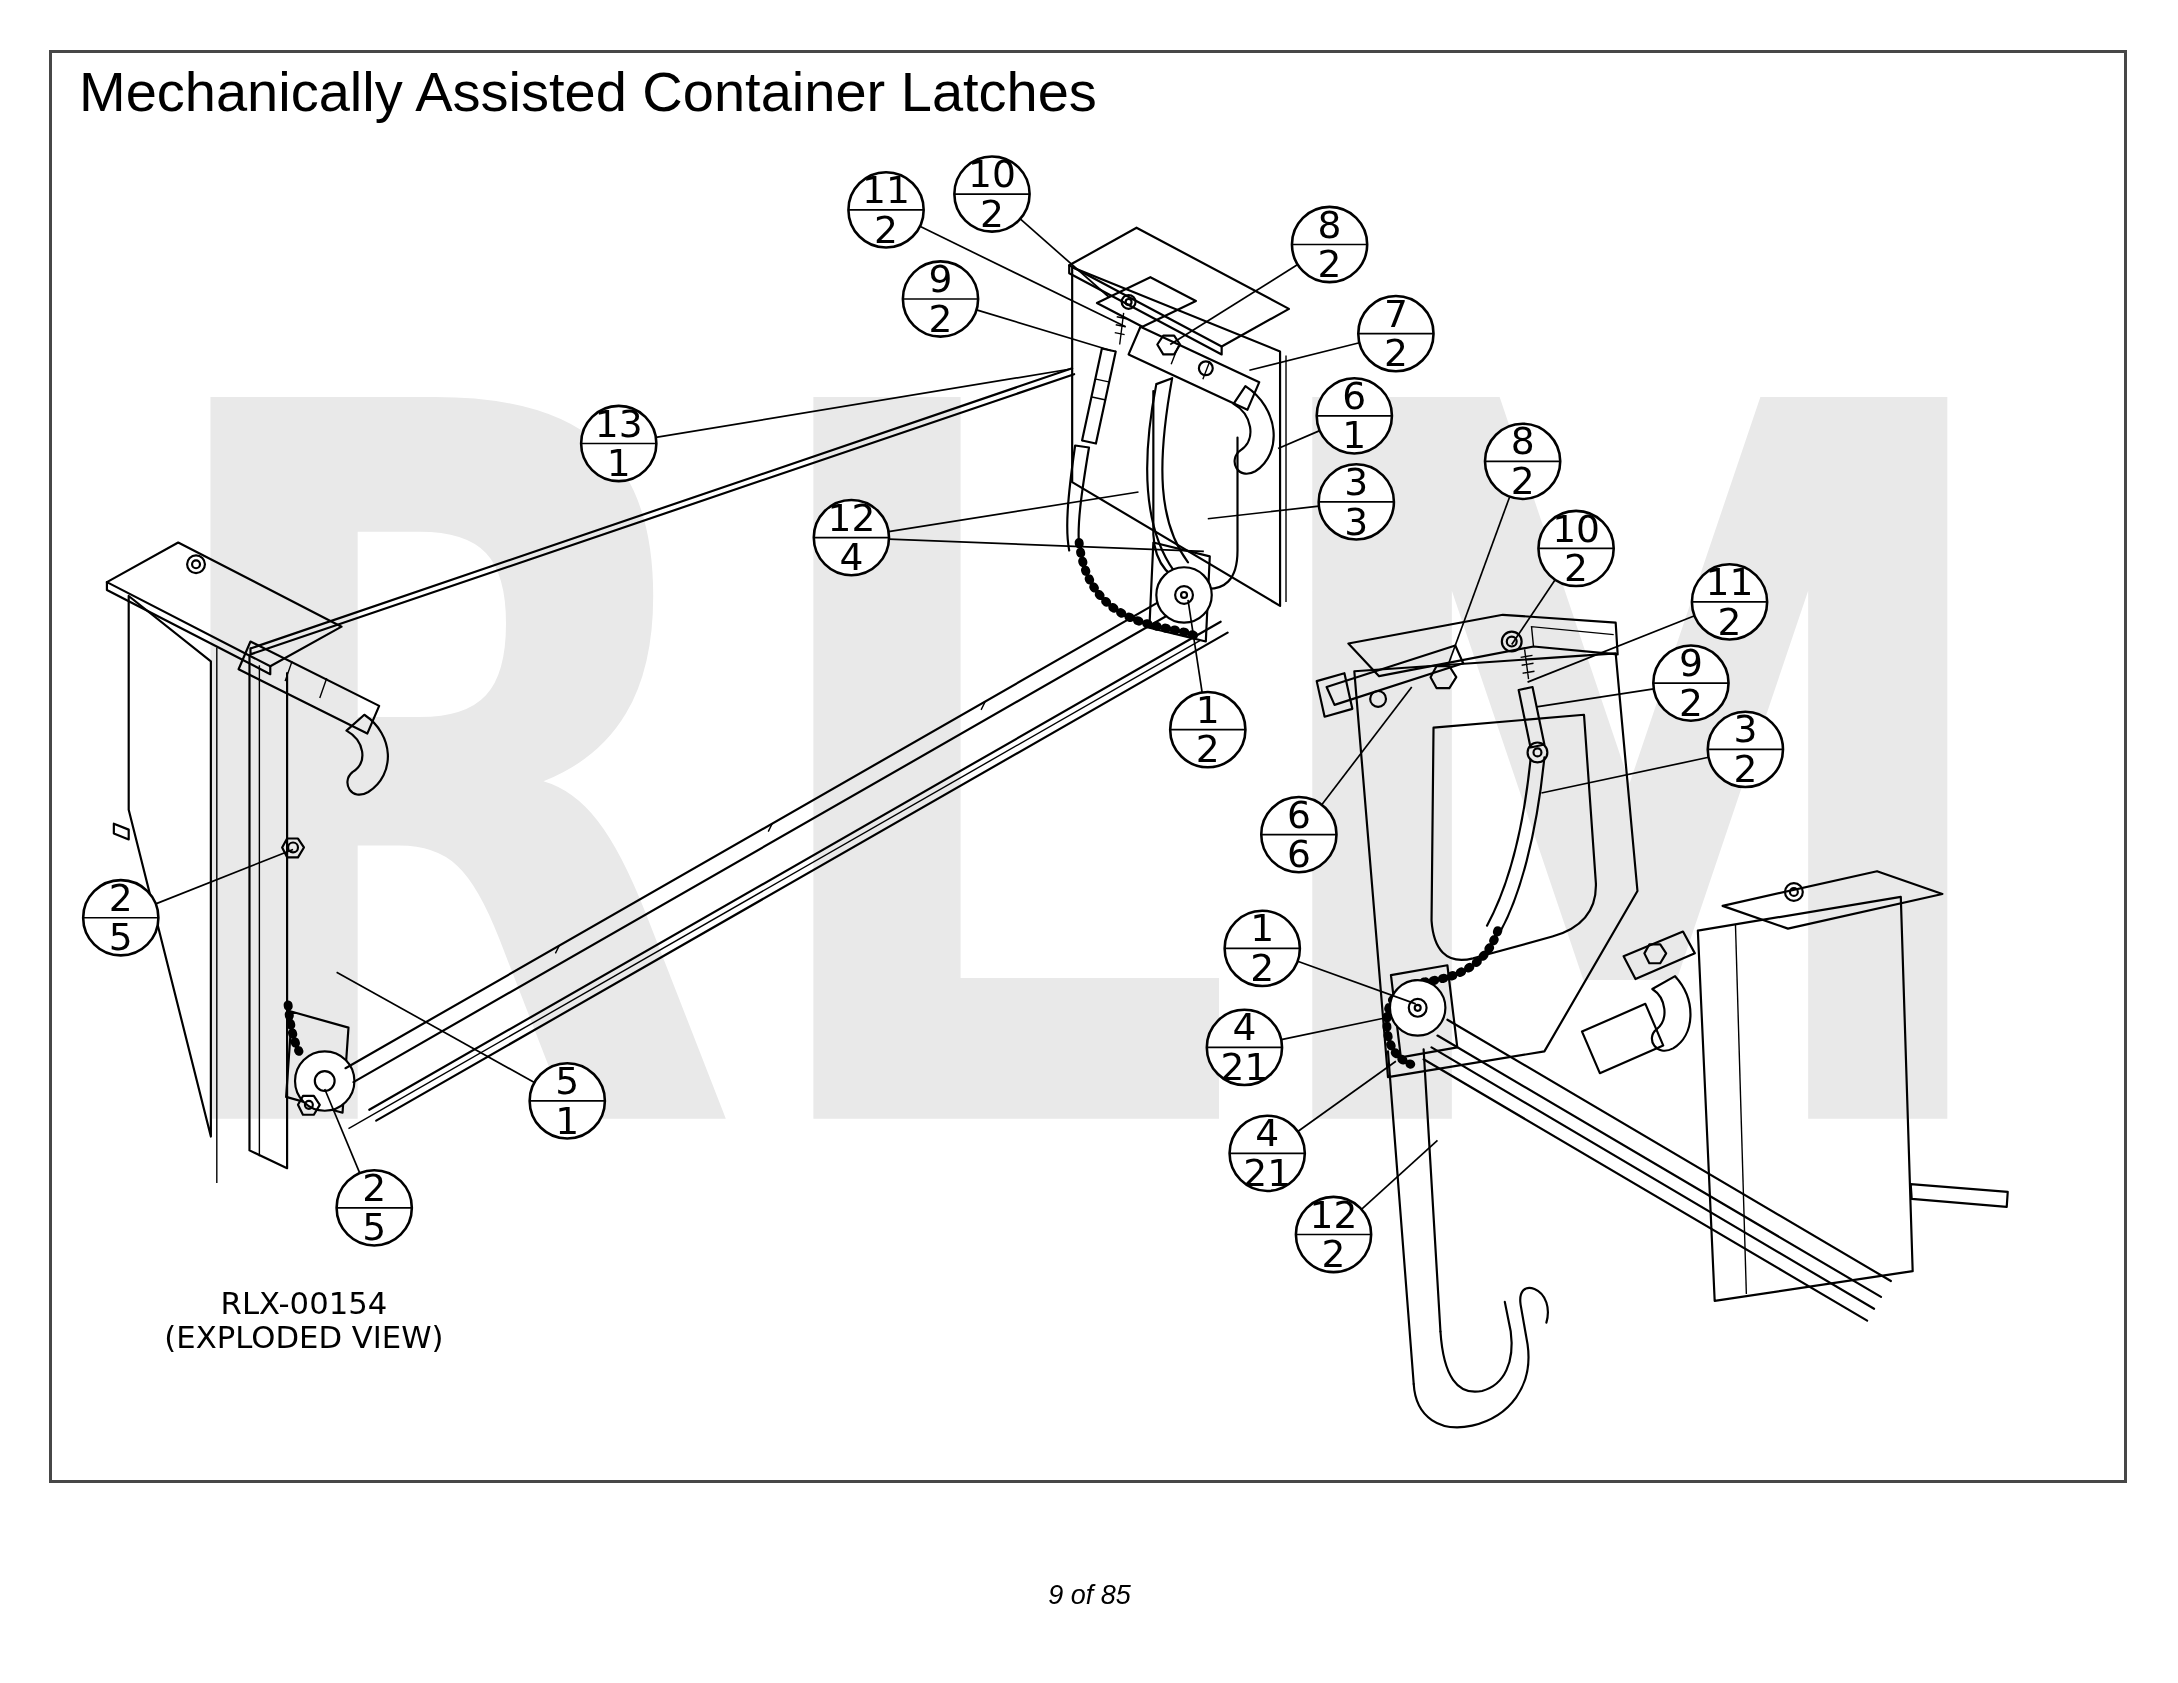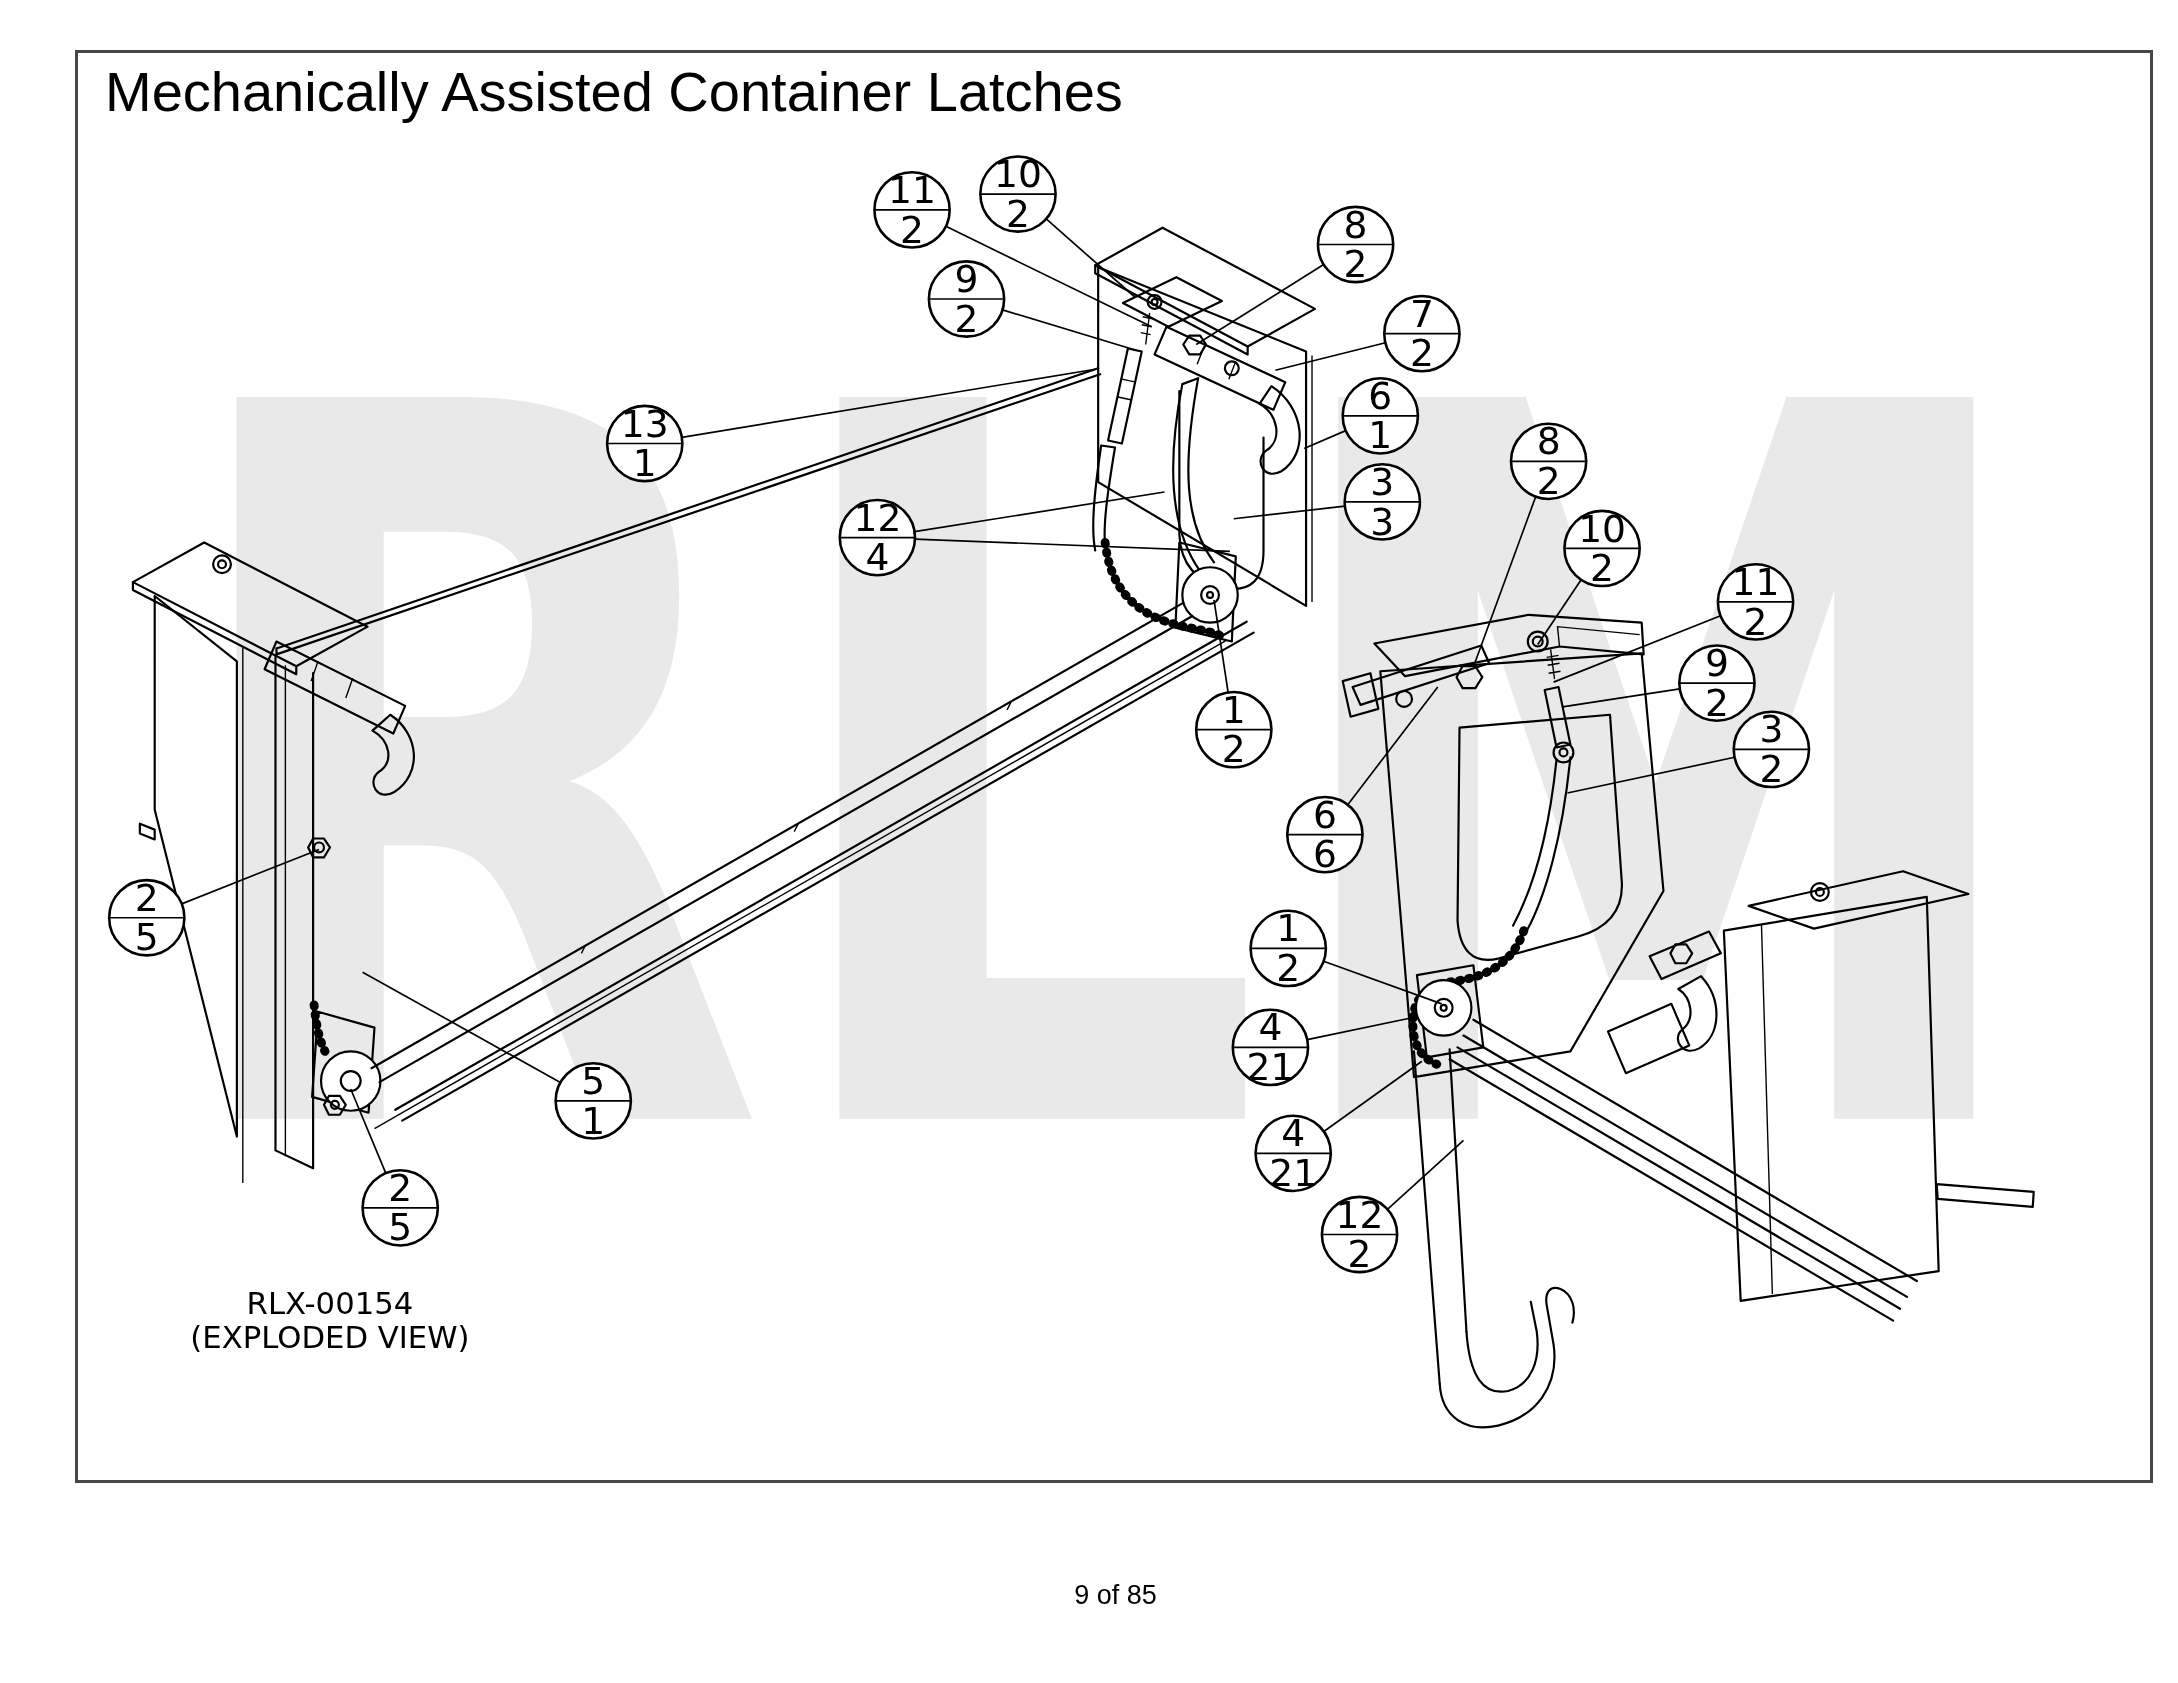--- a/index.html
+++ b/index.html
@@ -8,34 +8,34 @@
     --watermark:#e9e9e9;
   }
   html,body{margin:0;padding:0;}
   body{
     width:2178px;height:1683px;
     background:#ffffff;
     font-family:"Liberation Sans", sans-serif;
     position:relative;
     overflow:hidden;
   }
-  #stage{position:absolute;left:0;top:0;width:1759px;height:1683px;margin-left:26px;}
+  #stage{position:absolute;left:0;top:0;width:1759px;height:1683px;}
   #frame{
     position:absolute;left:49px;top:50px;width:2078px;height:1433px;
     border:3px solid var(--frame);
     box-sizing:border-box;
   }
   #title{
     position:absolute;left:79px;top:59px;
     font-size:56px;color:#000;letter-spacing:0px;
     white-space:nowrap;
   }
   #footer{
     position:absolute;left:941px;top:1580px;width:297px;
-    text-align:center;font-size:27px;color:#000;
+    text-align:center;font-size:27px;color:#000;font-style:italic;
   }
   svg{position:absolute;left:0;top:0;}
   .art{stroke:var(--line);stroke-width:2.2;fill:none;stroke-linejoin:round;stroke-linecap:round;}
   .chain{stroke:var(--line);stroke-width:9;fill:none;stroke-linecap:round;stroke-dasharray:1.5 8;}
   .thin{stroke:var(--line);stroke-width:1.4;fill:none;}
   .wm{fill:var(--watermark);font-family:"DejaVu Sans", sans-serif;font-weight:bold;}
   .draw-label{font-family:"DejaVu Sans", sans-serif;font-size:31px;fill:#000;text-anchor:middle;}
   .balloon-circle{fill:#ffffff;stroke:var(--line);stroke-width:2.6;}
   .balloon-text{font-family:"DejaVu Sans", sans-serif;font-size:38px;fill:#000;text-anchor:middle;}
   .leader{stroke:var(--line);stroke-width:1.7;fill:none;}

